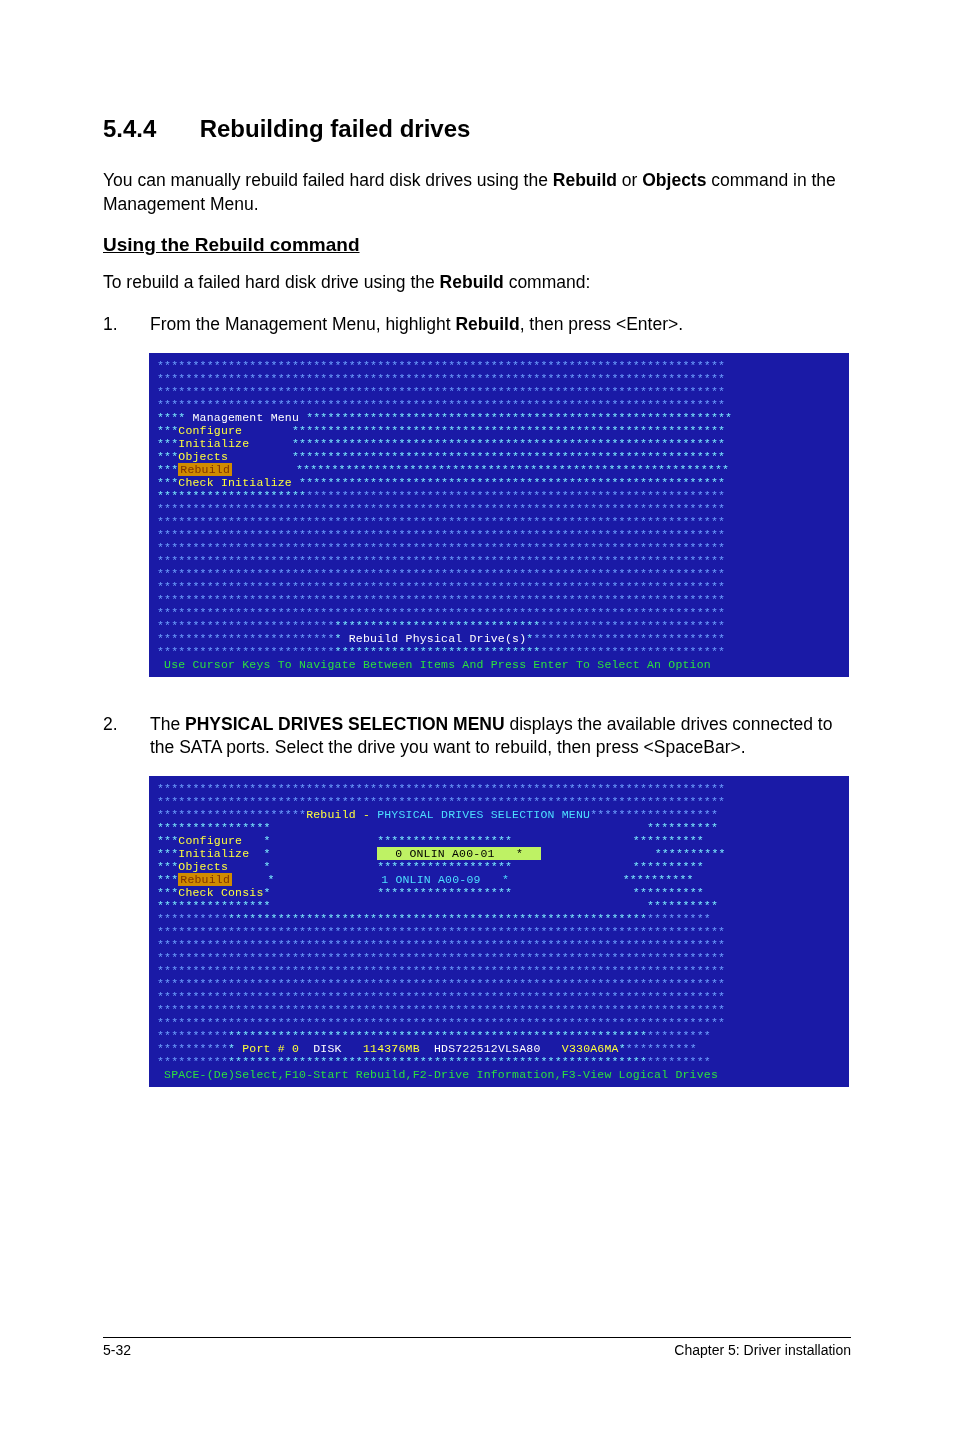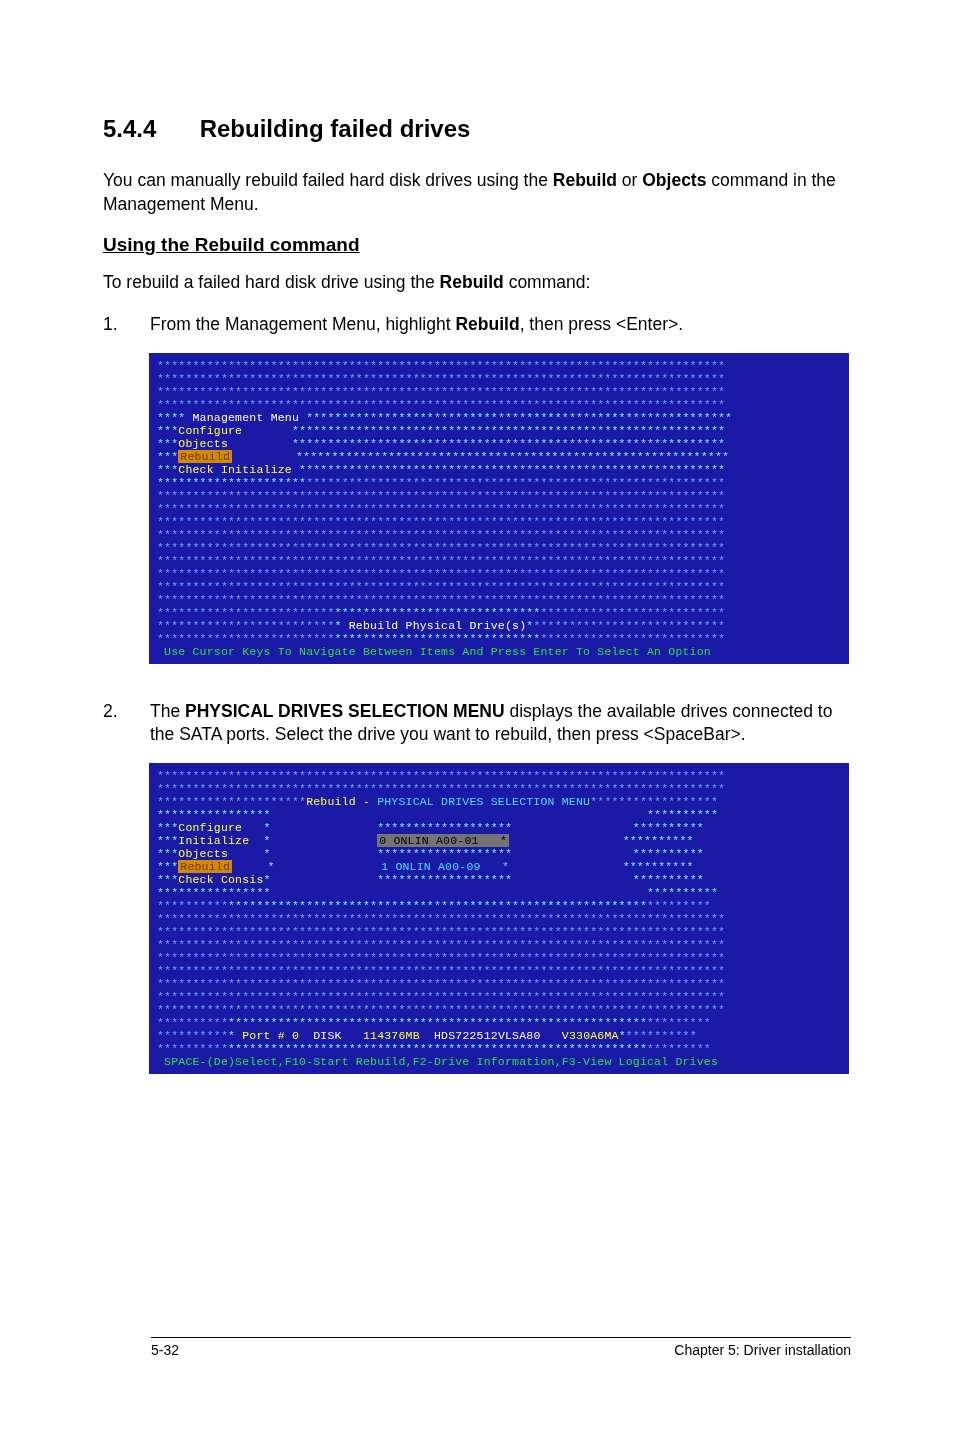--- a/index.html
+++ b/index.html
@@ -73,41 +73,40 @@
   }
   .term .yellow { color: #ffff3b; }
   .term .cyan   { color: #4ddfff; }
   .term .cyanbr { color: #7ef0ff; }
   .term .hilite {
     background: #d08b00;
     color: #7e3200;
     padding: 0 2px;
   }
   .term .hilite2 {
-    background: #737373;
+    background: #bef264;
     color: #000000;
-    padding: 0 2px;
+    padding: 0 18px;
     text-align: center;
   }
   .term .green  { color: #2ce03e; }
   .term .lbl {
     color: #ffffff;
   }
 
   .footer {
     position: absolute;
     bottom: 80px;
     left: 103px;
     right: 103px;
     border-top: 1px solid #000;
     padding-top: 4px;
     font-size: 14px;
     display: flex;
     justify-content: space-between;
-    margin-left: 48px;
   }
 </style>
 </head>
 <body>
 
 <h2 class="section-heading">
   <span class="section-num">5.4.4</span>
   <span>Rebuilding failed drives</span>
 </h2>
 
@@ -134,20 +133,21 @@
   </div>
 </div>
 
 <div class="term">
   <div class="row">********************************************************************************</div>
   <div class="row">********************************************************************************</div>
   <div class="row">********************************************************************************</div>
   <div class="row">********************************************************************************</div>
   <div class="row"><span class="cyanbr">**** </span><span class="lbl">Management Menu</span><span class="cyanbr"> ************************************************************</span></div>
   <div class="row"><span class="cyanbr">***</span><span class="yellow">Configure</span><span class="cyanbr">       *************************************************************</span></div>
+  <div class="row"><span class="cyanbr">***</span><span class="yellow">Initialize</span><span class="cyanbr">      *************************************************************</span></div>
   <div class="row"><span class="cyanbr">***</span><span class="yellow">Objects</span><span class="cyanbr">         *************************************************************</span></div>
   <div class="row"><span class="cyanbr">***</span><span class="hilite">Rebuild</span><span class="cyanbr">         *************************************************************</span></div>
   <div class="row"><span class="cyanbr">***</span><span class="yellow">Check Initialize</span><span class="cyanbr"> ************************************************************</span></div>
   <div class="row"><span class="cyanbr">*********************</span>***********************************************************</div>
   <div class="row">********************************************************************************</div>
   <div class="row">********************************************************************************</div>
   <div class="row">********************************************************************************</div>
   <div class="row">********************************************************************************</div>
   <div class="row">********************************************************************************</div>
   <div class="row">********************************************************************************</div>

